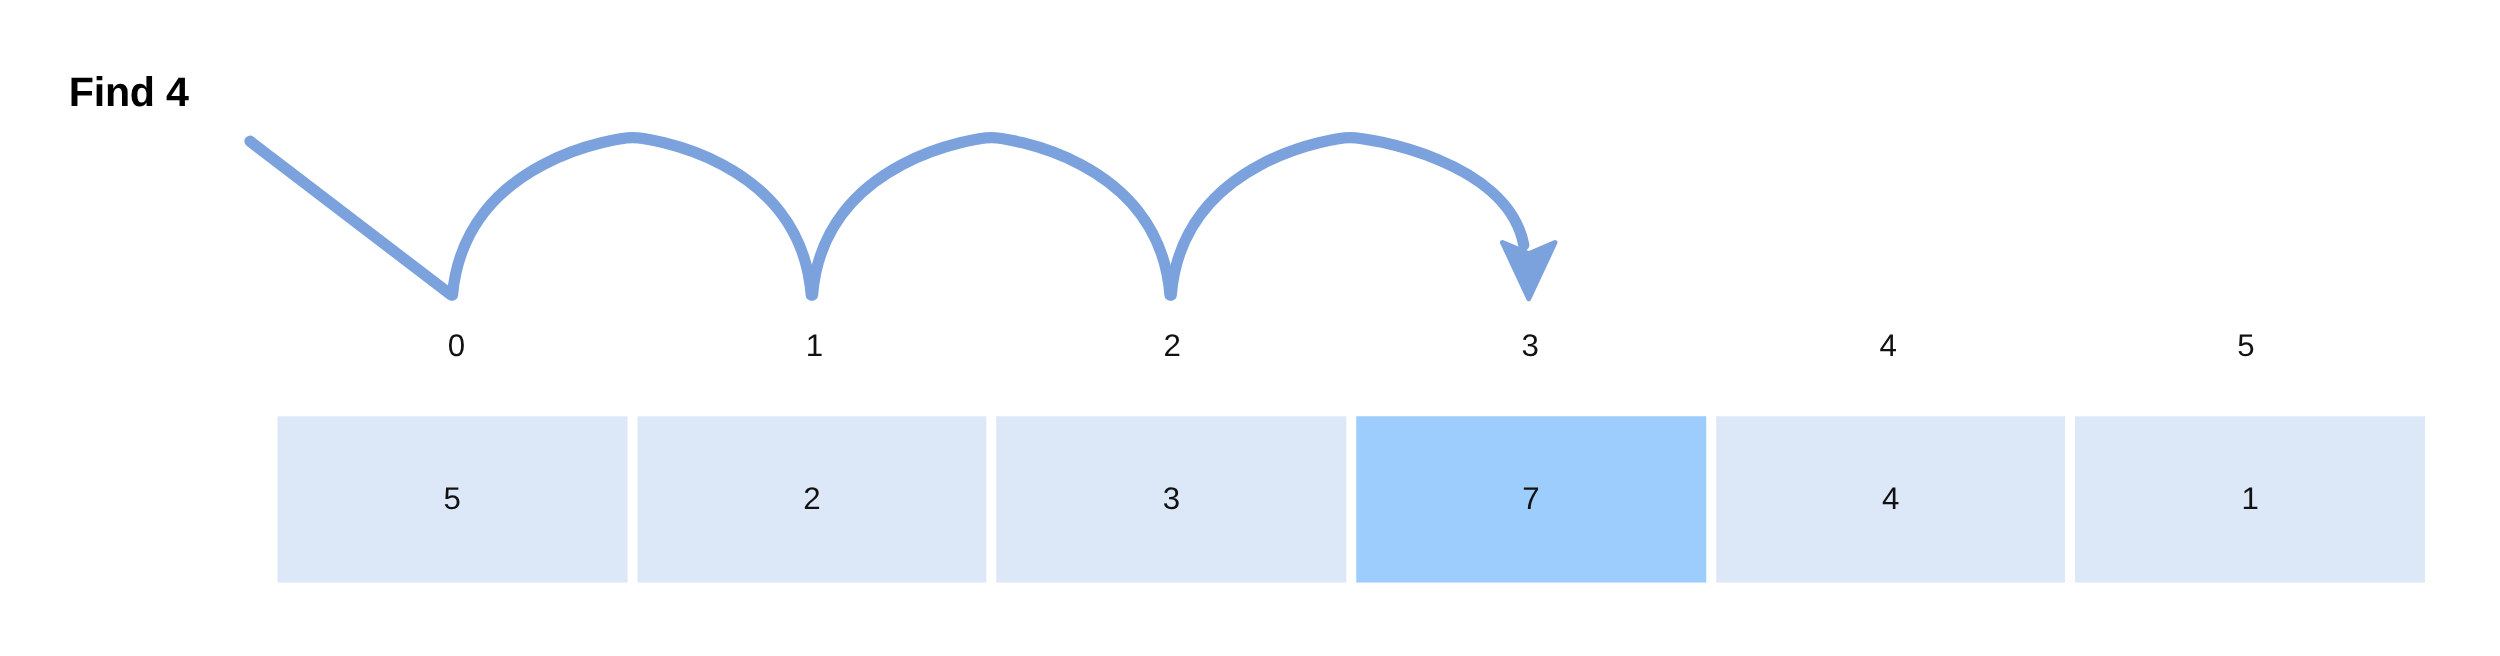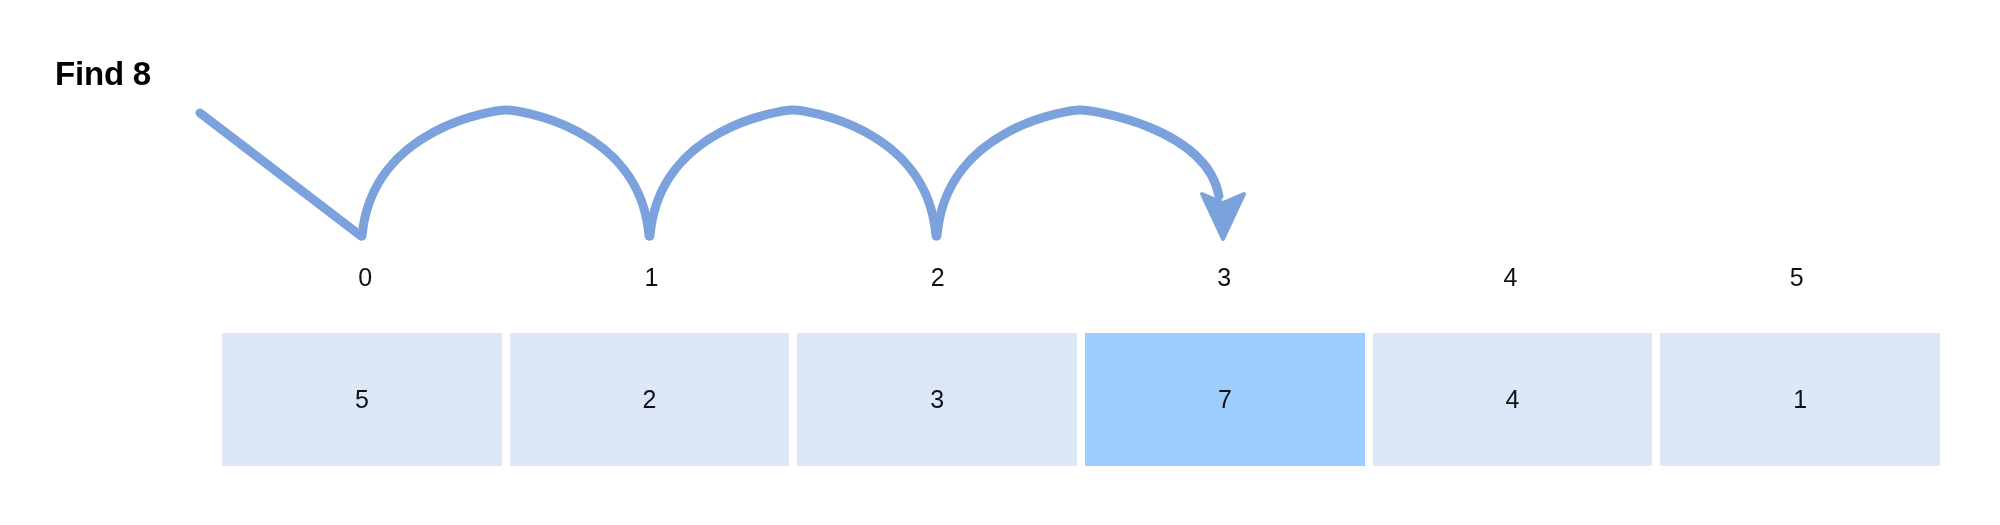--- a/index.html
+++ b/index.html
@@ -77,21 +77,21 @@
   }
   .array-cell.is-highlight {
     background: #9ccdfc;
   }
 </style>
 </head>
 <body>
 
 <div id="stage">
 
-  <div id="find-label">Find 8</div>
+  <div id="find-label">Find 4</div>
 
   <svg id="pointer-svg" viewBox="0 0 2000 525">
     <g id="pointer-group" fill="none" stroke="#7ba2dc" stroke-width="9" stroke-linecap="round" stroke-linejoin="round">
 
       <path d="M 200 113 L 361 236"></path>
 
       <path d="M 362 236 C 372 126 497 110 506 110 C 516 110 640 126 649 236"></path>
 
       <path d="M 650 236 C 659 126 784 110 793 110 C 803 110 927 126 936 236"></path>
 

